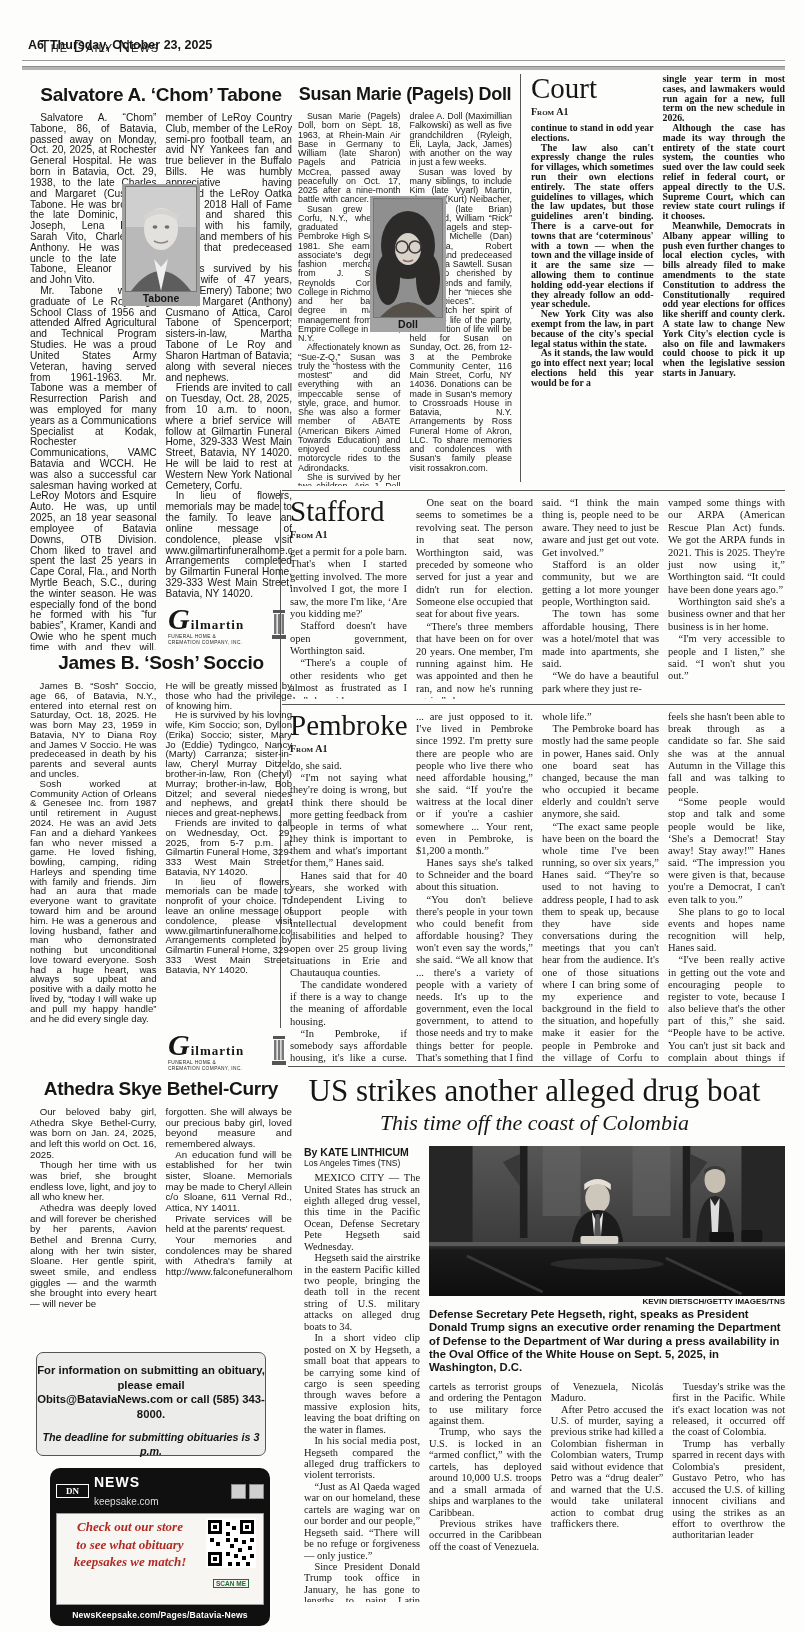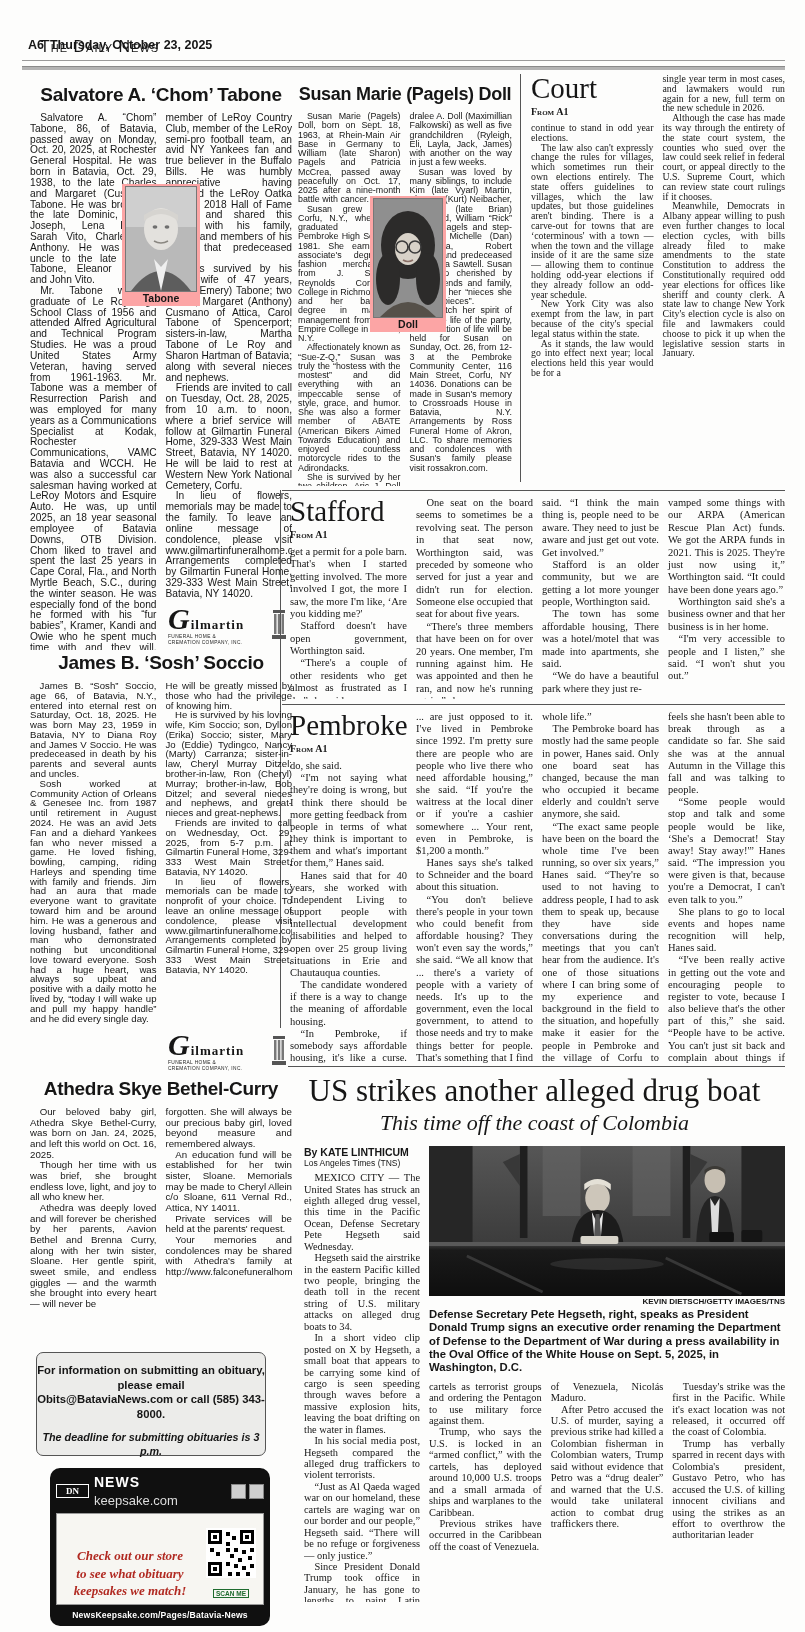--- a/index.html
+++ b/index.html
@@ -18,40 +18,40 @@
   .rule-thick{position:absolute;left:22px;right:20px;top:66px;height:3px;background:#b3b3b3;border-top:1px solid #8a8a8a;}
 
   
   .obit-title{font-weight:bold;text-align:center;font-size:19px;letter-spacing:-0.3px;}
   .obit-body{display:flex;gap:9px;margin-top:7px;}
   .obit-col{flex:1;min-width:0;}
   .fs-tabone{font-size:10.2px;line-height:1.06;}
   .fs-doll{font-size:8.9px;line-height:1.04;}
   .fs-soccio{font-size:9.6px;line-height:1.02;}
   .fs-bethel{font-size:9.7px;line-height:1.1;}
-  .photo-box{position:absolute;background:#fca5a5;padding:2px 3px;text-align:center;}
+  .photo-box{position:absolute;background:#a3a3a3;padding:2px 3px;text-align:center;}
   .photo-frame{border:1px solid #777;display:block;}
   .photo-caption{font-weight:bold;font-size:10.5px;margin-top:1px;line-height:1.05;}
 
   
   .gilmartin{position:absolute;right:4px;bottom:2px;width:118px;background:#fdfdfc;padding:2px 2px 2px 4px;
              display:flex;align-items:center;gap:4px;}
   .gil-text{flex:1;}
   .gil-name{font-family:"Liberation Serif",serif;font-weight:bold;font-size:13px;letter-spacing:1px;line-height:1;}
   .gil-name::first-letter{font-size:30px;font-style:italic;}
   .gil-tag{font-size:4.8px;letter-spacing:0.4px;color:#222;line-height:1.3;}
   .gil-col svg{display:block;}
 
   
   .cont-title{font-family:"Liberation Serif",serif;font-size:29px;line-height:1;white-space:nowrap;}
   .from-label{font-family:"Liberation Serif",serif;font-weight:bold;font-size:10px;
               font-variant:small-caps;margin:3px 0 6px 0;}
   .cont-cols{display:flex;gap:9px;height:100%;}
   .cont-col{flex:1;min-width:0;font-family:"Liberation Serif",serif;}
-  .fs-court{font-size:9.8px;line-height:1.0;}
+  .fs-court{font-size:9.8px;line-height:1.0;font-weight:bold;}
   .fs-staf{font-size:10.5px;line-height:1.18;}
   .fs-pem{font-size:10.5px;line-height:1.16;}
 
   .vrule{position:absolute;width:1px;background:#555;}
   .hrule{position:absolute;height:1px;background:#555;}
 
   
   .art-head{font-family:"Liberation Serif",serif;font-size:31px;text-align:center;line-height:1.1;}
   .art-sub{font-family:"Liberation Serif",serif;font-style:italic;font-size:22px;text-align:center;margin-top:2px;}
   .art-row{display:flex;gap:9px;margin-top:10px;}
@@ -71,25 +71,25 @@
             border:1.5px solid #555;border-radius:7px;text-align:center;padding-top:10px;box-sizing:border-box;}
   .info-l1{font-weight:bold;font-size:11.3px;line-height:1.3;}
   .info-l3{font-weight:bold;font-style:italic;font-size:10.8px;margin-top:8px;line-height:1.3;}
 
   
   .ad{position:absolute;left:50px;top:1468px;width:220px;height:158px;background:#101010;
       border-radius:10px;box-sizing:border-box;padding:5px 6px;}
   .ad-top{display:flex;align-items:center;gap:5px;color:#fff;}
   .ad-badge{border:1px solid #fff;font-weight:bold;font-size:9px;padding:1px 9px;font-family:"Liberation Serif",serif;}
   .ad-brand{font-weight:bold;font-size:14px;letter-spacing:1px;}
-  .ad-brand-suffix{font-size:13px;color:#ddd;}
+  .ad-brand-suffix{font-size:10px;color:#ddd;}
   .ad-icons{margin-left:auto;display:flex;gap:3px;}
   .ad-icon{width:13px;height:13px;background:#cfcfcf;border:1px solid #888;}
   .ad-panel{background:#f7f6f2;border:1px solid #999;margin-top:4px;height:92px;display:flex;
-            align-items:flex-end;padding:4px;gap:4px;box-sizing:border-box;}
+            align-items:flex-start;padding:4px;gap:4px;box-sizing:border-box;}
   .ad-msg{flex:1;color:#b12a22;font-family:"Liberation Serif",serif;font-style:italic;font-weight:bold;
           font-size:13px;line-height:1.35;text-align:center;}
   .ad-qr-wrap{width:56px;text-align:center;}
   .ad-scan{font-size:6.5px;font-weight:bold;color:#1e6b2e;border:1px solid #1e6b2e;display:inline-block;
            padding:0 2px;margin-top:2px;}
   .ad-footer{color:#fff;text-align:center;font-size:8.6px;font-weight:bold;margin-top:5px;letter-spacing:0.2px;}
 </style>
 </head>
 <body>
 

